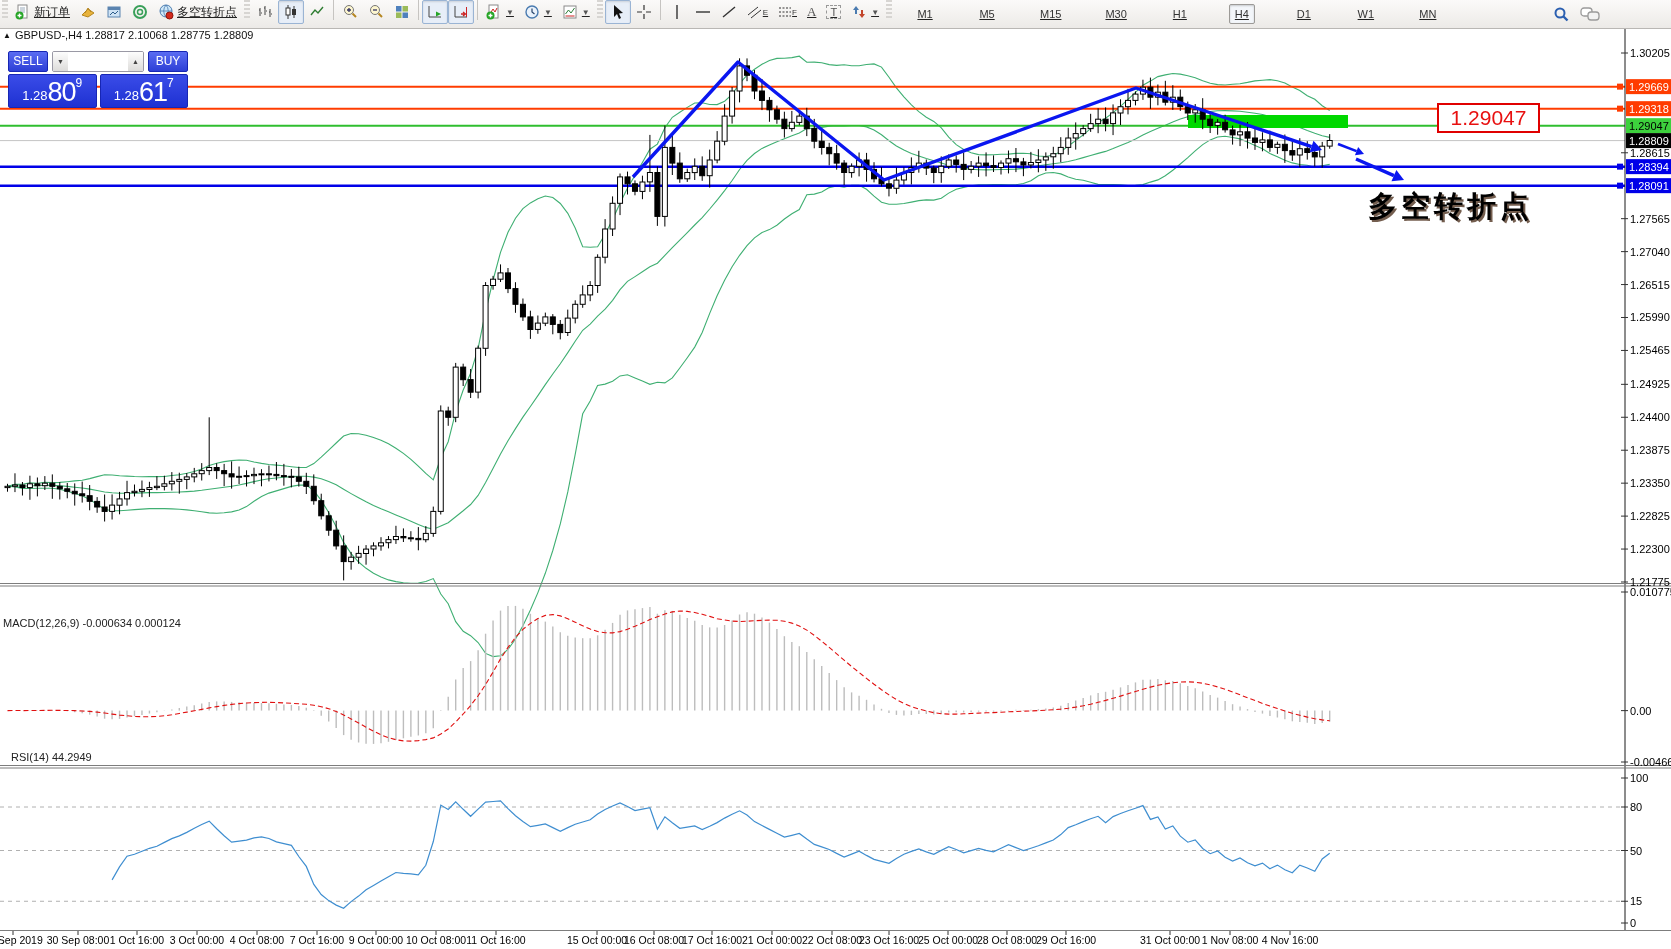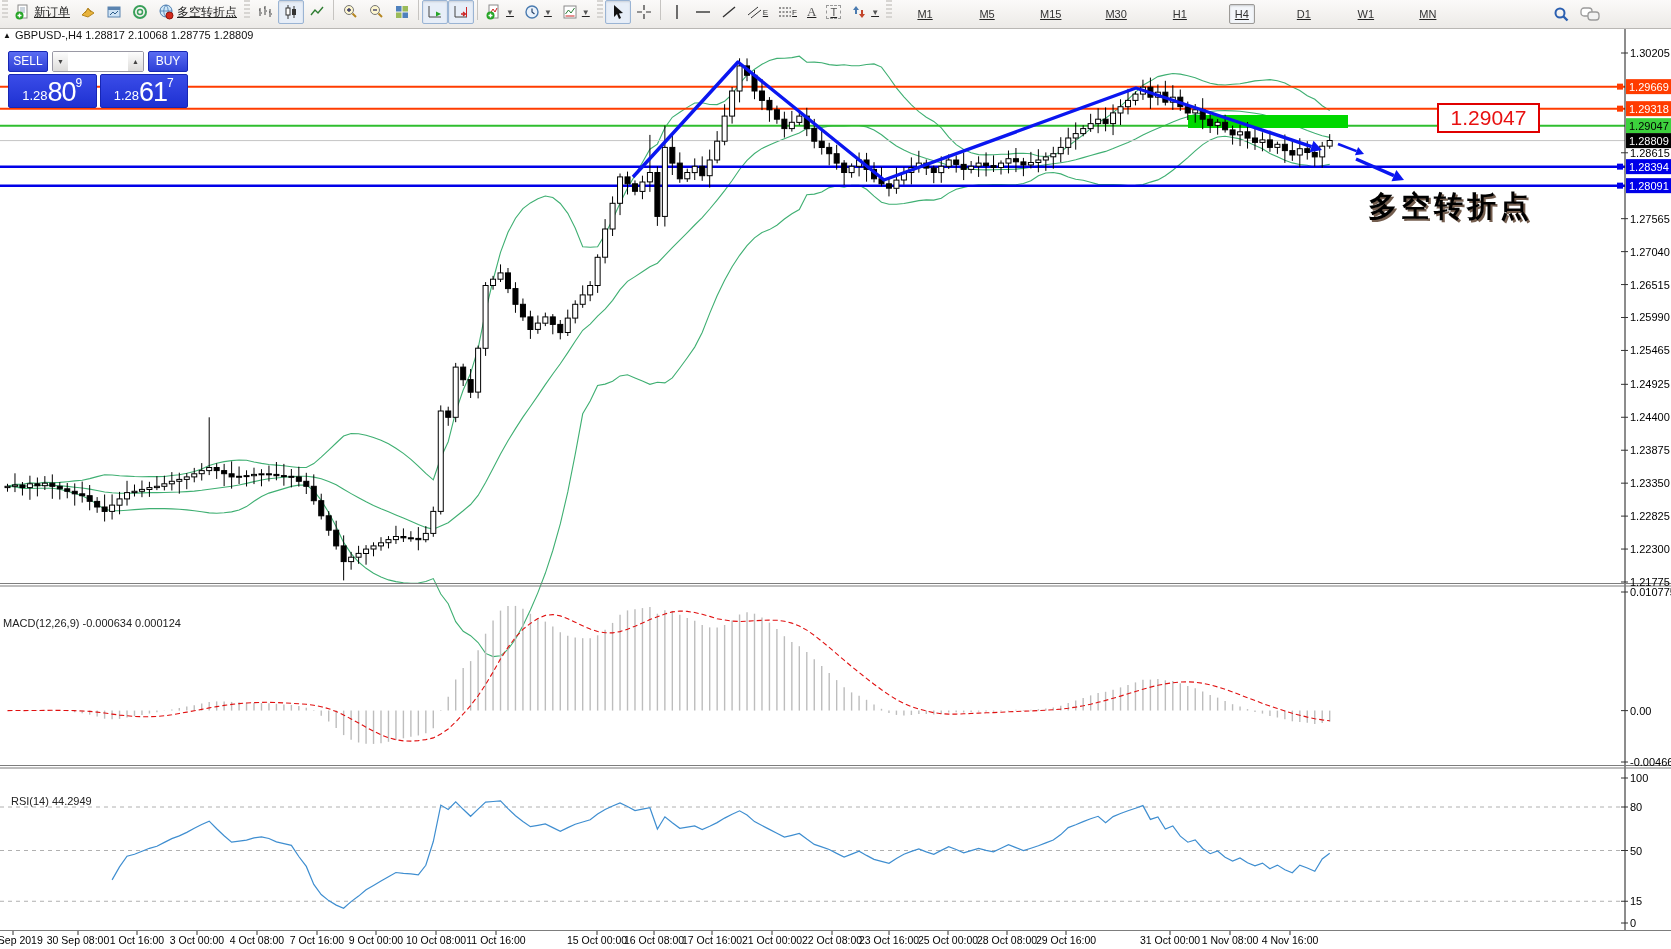--- a/index.html
+++ b/index.html
@@ -43,21 +43,21 @@
   .p-big{font-size:27px;line-height:27px;letter-spacing:-1px;}
   .p-sup{font-size:12px;line-height:12px;align-self:flex-start;margin-top:2px;}
 
   .price-callout{position:absolute;left:1437px;top:103px;width:99px;height:26px;z-index:25;
     border:2px solid #e00000;background:#fff;color:#e81010;font-size:21px;
     display:flex;align-items:center;justify-content:center;letter-spacing:0px;}
   .turning-point{position:absolute;left:1360px;top:187px;z-index:25;font-size:29px;font-weight:bold;
     color:#000000;letter-spacing:4px;text-shadow:2px 2px 0 rgba(70,40,20,.75);margin-left:8px;}
   .ind-label{position:absolute;left:3px;font-size:11px;color:#222;z-index:20;}
   #macd-label{top:617px;}
-  #rsi-label{top:795px;padding-left:8px;}
+  #rsi-label{top:751px;padding-left:8px;}
 </style>
 </head>
 <body>
 
 <div id="app">
 
   <div class="toolbar">
     <div class="tb-grip"></div>
 
     <div class="tbtn">

